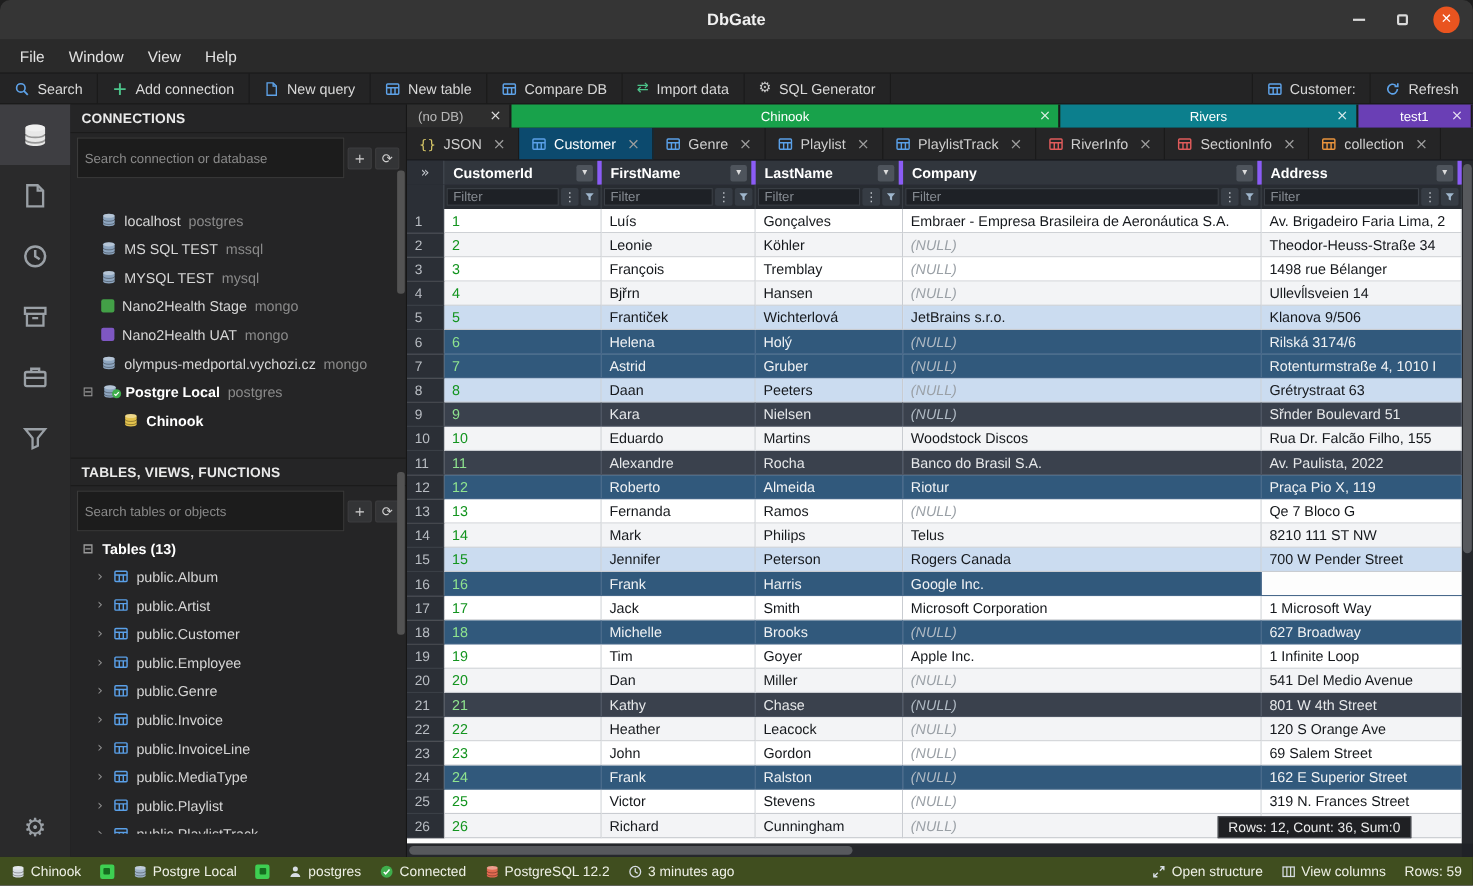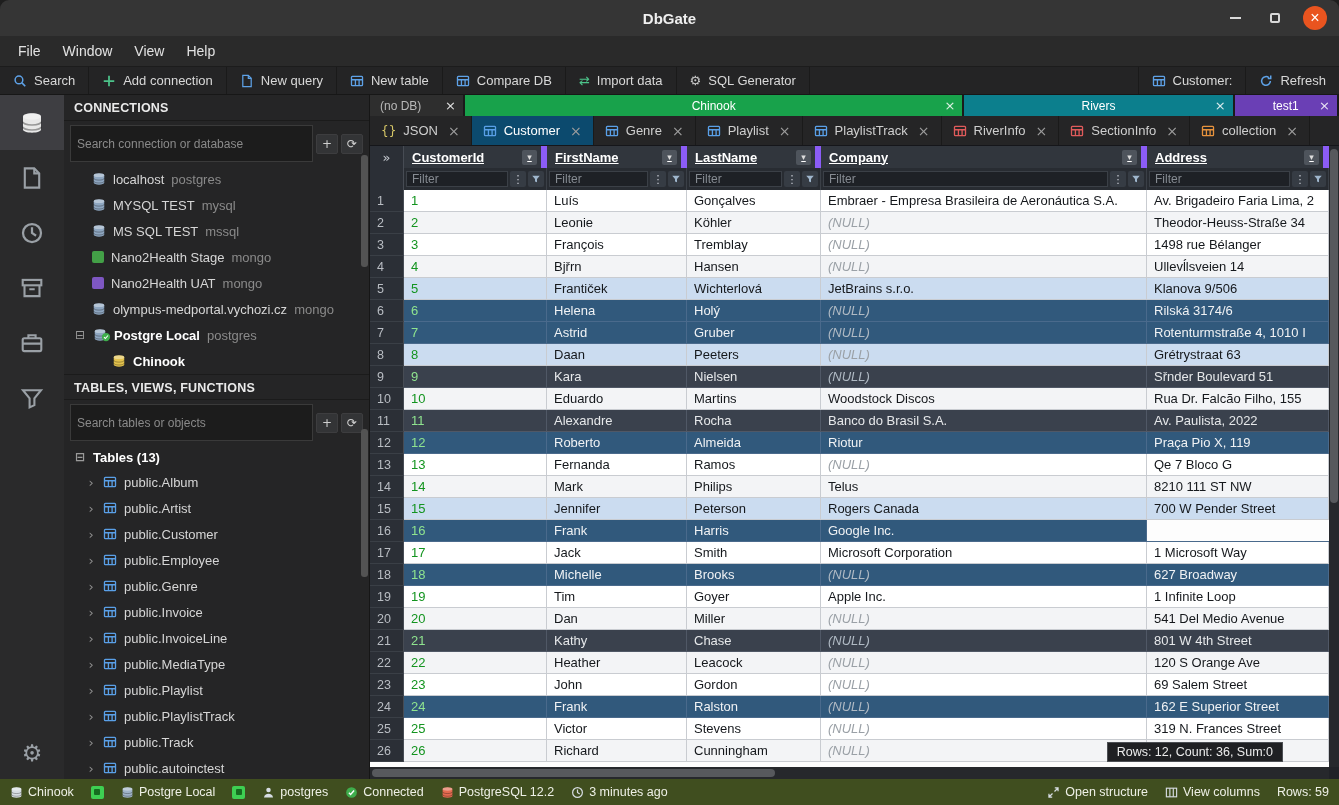--- a/index.html
+++ b/index.html
@@ -31,21 +31,21 @@
   .iconbar-item.active { background:#3e3e42; }
   .iconbar-item.bottom { margin-top:auto; height:52px; }
 
   
   .leftpanel { width:306px; background:#252526; border-right:1px solid #161616; display:flex; flex-direction:column; position:relative; overflow:hidden; flex:0 0 auto; }
   .panel-title { height:26px; line-height:26px; padding:0 10px; color:#eaeaea; font-weight:bold; font-size:12.5px; border-bottom:1px solid #1b1b1b; border-top:1px solid #1b1b1b; flex:0 0 auto; letter-spacing:.2px; }
   .searchrow { display:flex; align-items:center; padding:4px 6px; gap:3px; flex:0 0 auto; }
   .searchrow input { flex:1; background:#1c1c1c; border:1px solid #3a3a3a; color:#ddd; font-size:12px; padding:2px 6px; height:37px; font-family:"Liberation Sans",sans-serif; }
   .searchrow input::placeholder { color:#8a8a8a; }
   .sq-btn { width:22px; height:20px; background:#333436; border:1px solid #3d3d3f; color:#cfcfcf; font-size:12px; display:flex; align-items:center; justify-content:center; border-radius:2px; }
-  .tree { margin:0 0; flex:0 0 auto; }
+  .tree { margin:21px 0; flex:0 0 auto; }
   .conn-item { height:26px; display:flex; align-items:center; gap:7px; padding-left:28px; color:#d6d6d6; font-size:13px; white-space:nowrap; }
   .conn-item.expandable { padding-left:10px; }
   .conn-item.nested { padding-left:48px; }
   .conn-item .name {}
   .conn-item.bold .name { font-weight:bold; color:#fff; }
   .conn-item .engine { color:#8a8a8a; }
   .expander { color:#9a9a9a; font-size:12px; width:12px; text-align:center; }
   .icon-wrap { position:relative; display:inline-flex; }
   .badge { position:absolute; right:-4px; bottom:-3px; }
   .sqicon { width:12px; height:12px; border-radius:2px; display:inline-block; }
@@ -66,21 +66,21 @@
   .filetab { display:flex; align-items:center; gap:7px; padding:0 11px; color:#cfcfcf; font-size:13px; border-right:1px solid #1a1a1a; white-space:nowrap; }
   .filetab.active { background:#0c4a6e; color:#fff; }
   .filetab .x { color:#9d9d9d; font-size:14px; margin-left:3px; }
 
   
   .grid { flex:1; position:relative; min-height:0; }
   .grid-inner { position:absolute; left:0; top:0; right:10px; bottom:12px; display:flex; flex-direction:column; overflow:hidden; background:#2a2d33; }
   .grid-header, .grid-filter, .grid-row { display:flex; flex:0 0 auto; }
   .grid-header { height:22px; background:#31363d; }
   .corner { width:34px; flex:0 0 auto; background:#2b2f36; color:#c6cad0; display:flex; align-items:center; justify-content:center; font-size:13px; border-right:1px solid #474c54; }
-  .ghc { display:flex; align-items:center; justify-content:space-between; padding:0 4px 0 8px; color:#fff; font-size:13px; font-weight:bold; border-right:6px solid #8b5cf6; min-width:0;text-decoration:underline; }
+  .ghc { display:flex; align-items:center; justify-content:space-between; padding:0 4px 0 8px; color:#fff; font-size:13px; font-weight:bold; border-right:4px solid #8b5cf6; min-width:0; }
   .ghc .lbl { overflow:hidden; white-space:nowrap; }
   .chevbox { width:15px; height:15px; flex:0 0 auto; background:#4e545c; color:#dcdcdc; font-size:9px; display:flex; align-items:center; justify-content:center; border-radius:2px; margin-left:4px; }
   .grid-filter { height:22px; background:#282c32; }
   .gfc { display:flex; align-items:center; gap:2px; padding:2px 2px; border-right:1px solid #3b4047; min-width:0; }
   .gfc input { flex:1; min-width:0; height:16px; background:#1e2126; border:1px solid #3b4047; color:#b7bcc2; font-size:12px; padding:0 5px; font-family:"Liberation Sans",sans-serif; }
   .gfc input::placeholder { color:#868b92; }
   .ficon { width:16px; height:16px; flex:0 0 auto; background:#363c44; color:#c8ccd2; font-size:11px; display:flex; align-items:center; justify-content:center; border-radius:2px; }
   .grid-rows { flex:1; background:#fdfdfd; overflow:hidden; }
   .grid-row { height:22px; font-size:13px; }
   .cell { display:flex; align-items:center; padding:0 7px; border-right:1px solid #c9ccd1; border-bottom:1px solid #c9ccd1; white-space:nowrap; overflow:hidden; color:#15181c; min-width:0; background:#fff; }
@@ -287,33 +287,33 @@
             <span class="engine">postgres</span>
           </div>
           <div class="conn-item">
             <span class="icon">
               <svg width="14" height="14" viewBox="0 0 16 16">
                 <path fill="#8ea6c0" d="M2 3.6C2 2.4 4.7 1.5 8 1.5s6 .9 6 2.1v8.8c0 1.2-2.7 2.1-6 2.1s-6-.9-6-2.1z"></path>
                 <ellipse cx="8" cy="3.6" rx="6" ry="2.1" fill="#fff" fill-opacity=".35"></ellipse>
                 <path fill="none" stroke="rgba(0,0,0,.35)" d="M2 7.2c0 1.2 2.7 2.1 6 2.1s6-.9 6-2.1M2 10.5c0 1.2 2.7 2.1 6 2.1s6-.9 6-2.1"></path>
               </svg>
             </span>
-            <span class="name">MYSQL TEST</span>
-            <span class="engine">mysql</span>
+            <span class="name">MS SQL TEST</span>
+            <span class="engine">mssql</span>
           </div>
           <div class="conn-item">
             <span class="icon">
               <svg width="14" height="14" viewBox="0 0 16 16">
                 <path fill="#8ea6c0" d="M2 3.6C2 2.4 4.7 1.5 8 1.5s6 .9 6 2.1v8.8c0 1.2-2.7 2.1-6 2.1s-6-.9-6-2.1z"></path>
                 <ellipse cx="8" cy="3.6" rx="6" ry="2.1" fill="#fff" fill-opacity=".35"></ellipse>
                 <path fill="none" stroke="rgba(0,0,0,.35)" d="M2 7.2c0 1.2 2.7 2.1 6 2.1s6-.9 6-2.1M2 10.5c0 1.2 2.7 2.1 6 2.1s6-.9 6-2.1"></path>
               </svg>
             </span>
-            <span class="name">MS SQL TEST</span>
-            <span class="engine">mssql</span>
+            <span class="name">MYSQL TEST</span>
+            <span class="engine">mysql</span>
           </div>
           <div class="conn-item">
             <span class="sqicon" style="background: rgb(67, 160, 71);"></span>
             <span class="name">Nano2Health Stage</span>
             <span class="engine">mongo</span>
           </div>
           <div class="conn-item">
             <span class="sqicon" style="background: rgb(126, 87, 194);"></span>
             <span class="name">Nano2Health UAT</span>
             <span class="engine">mongo</span>

